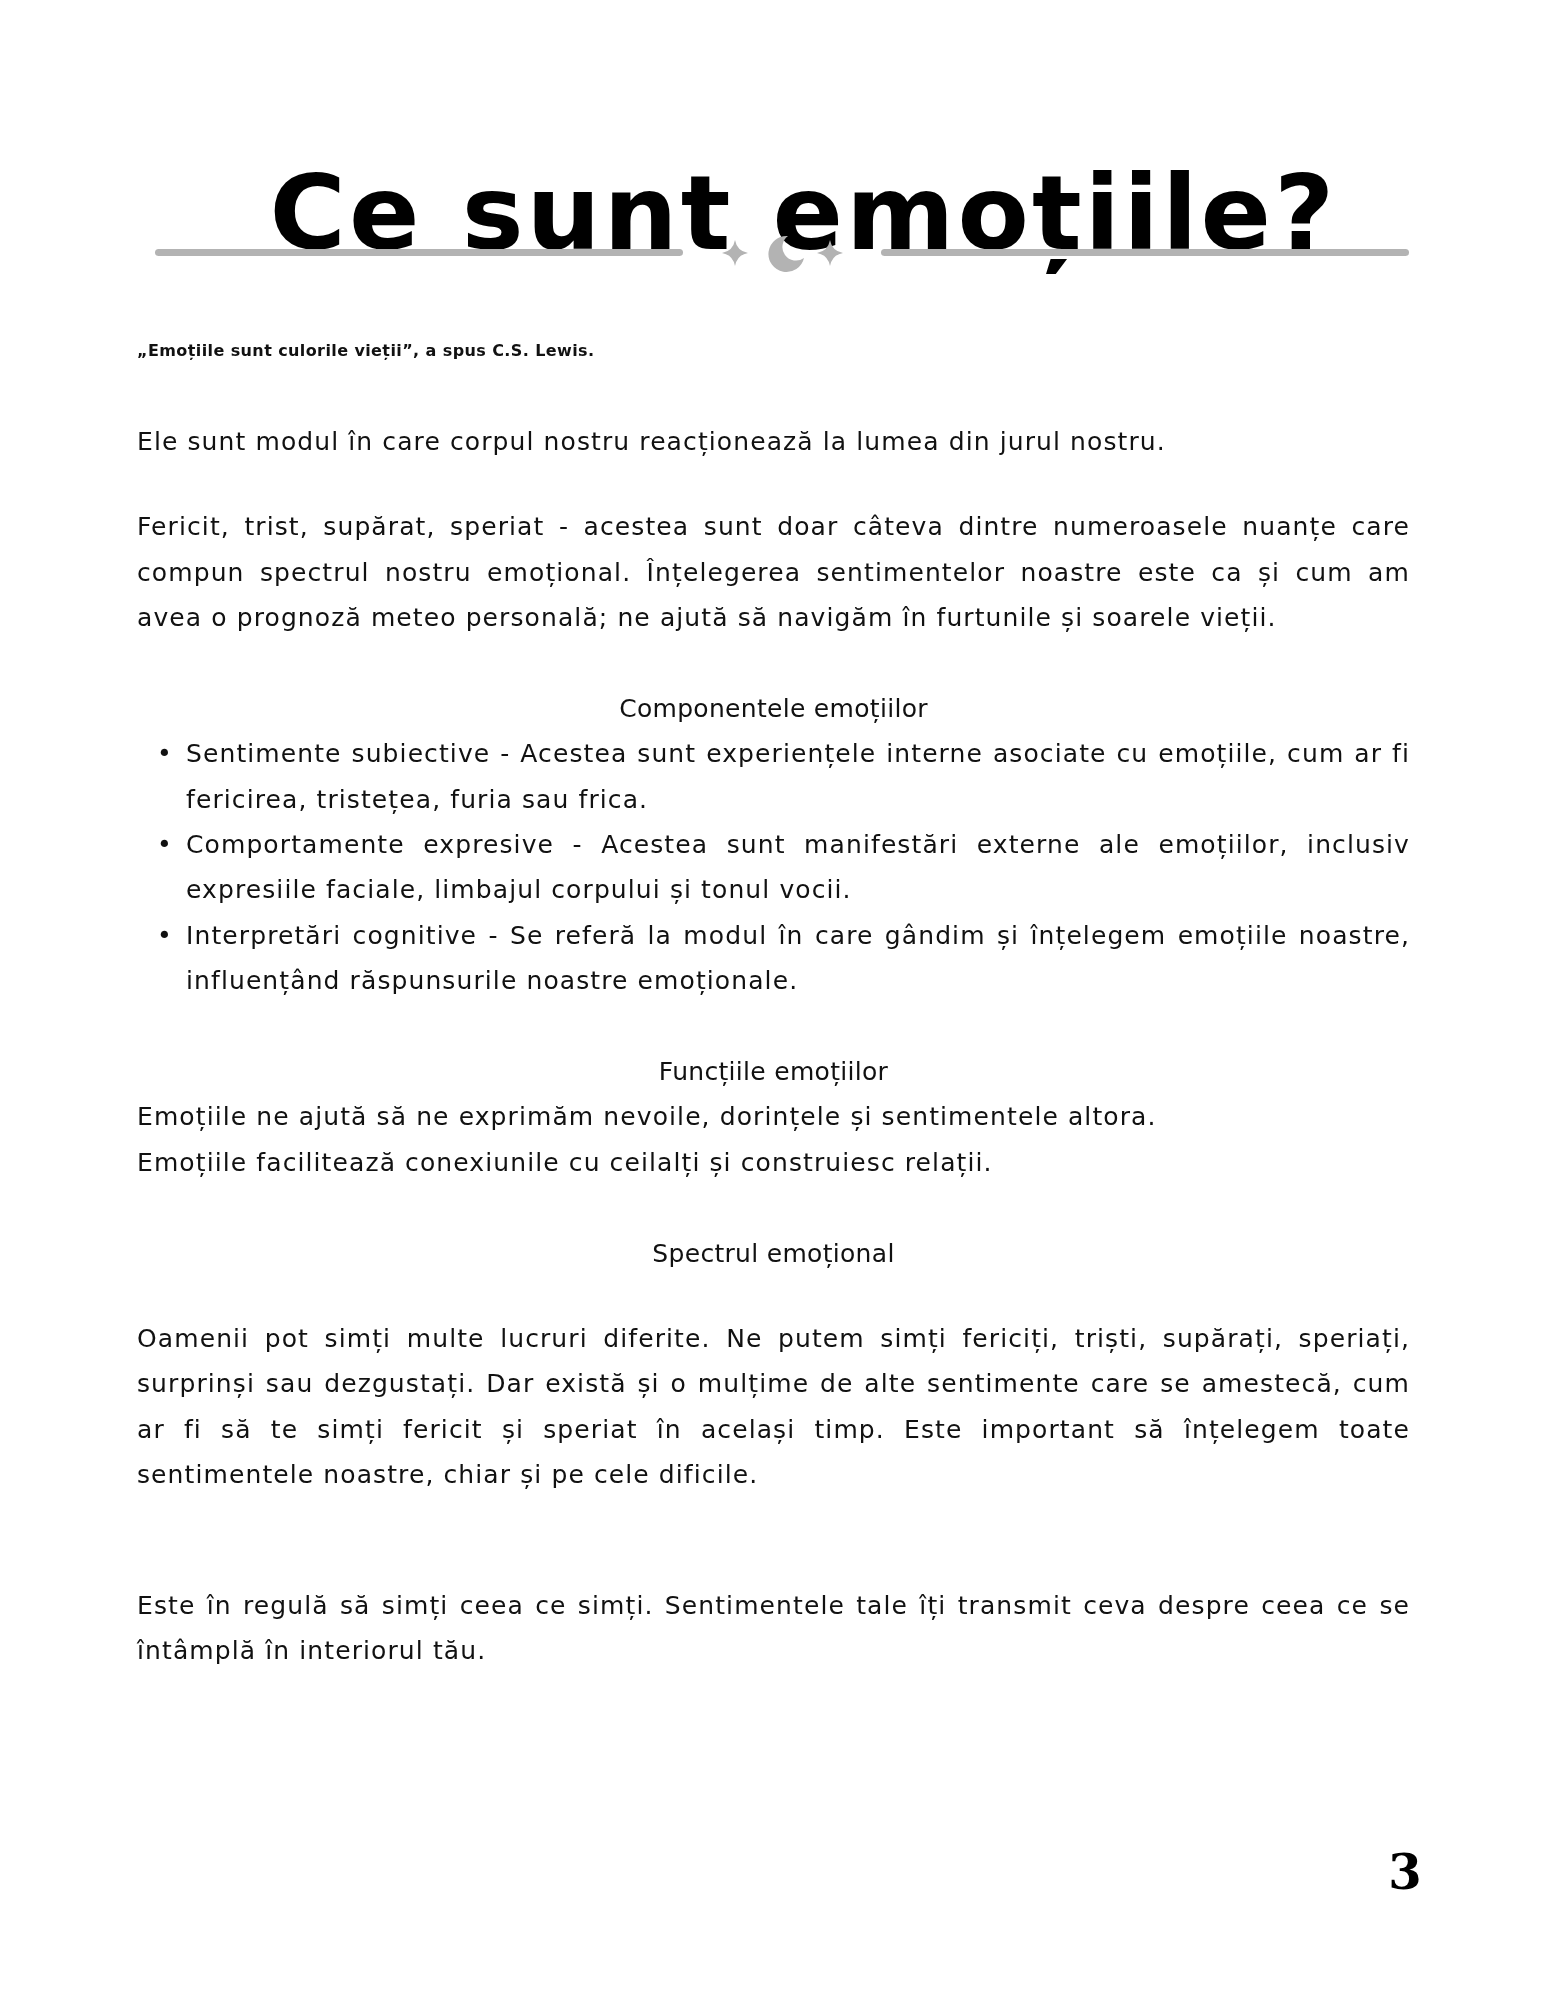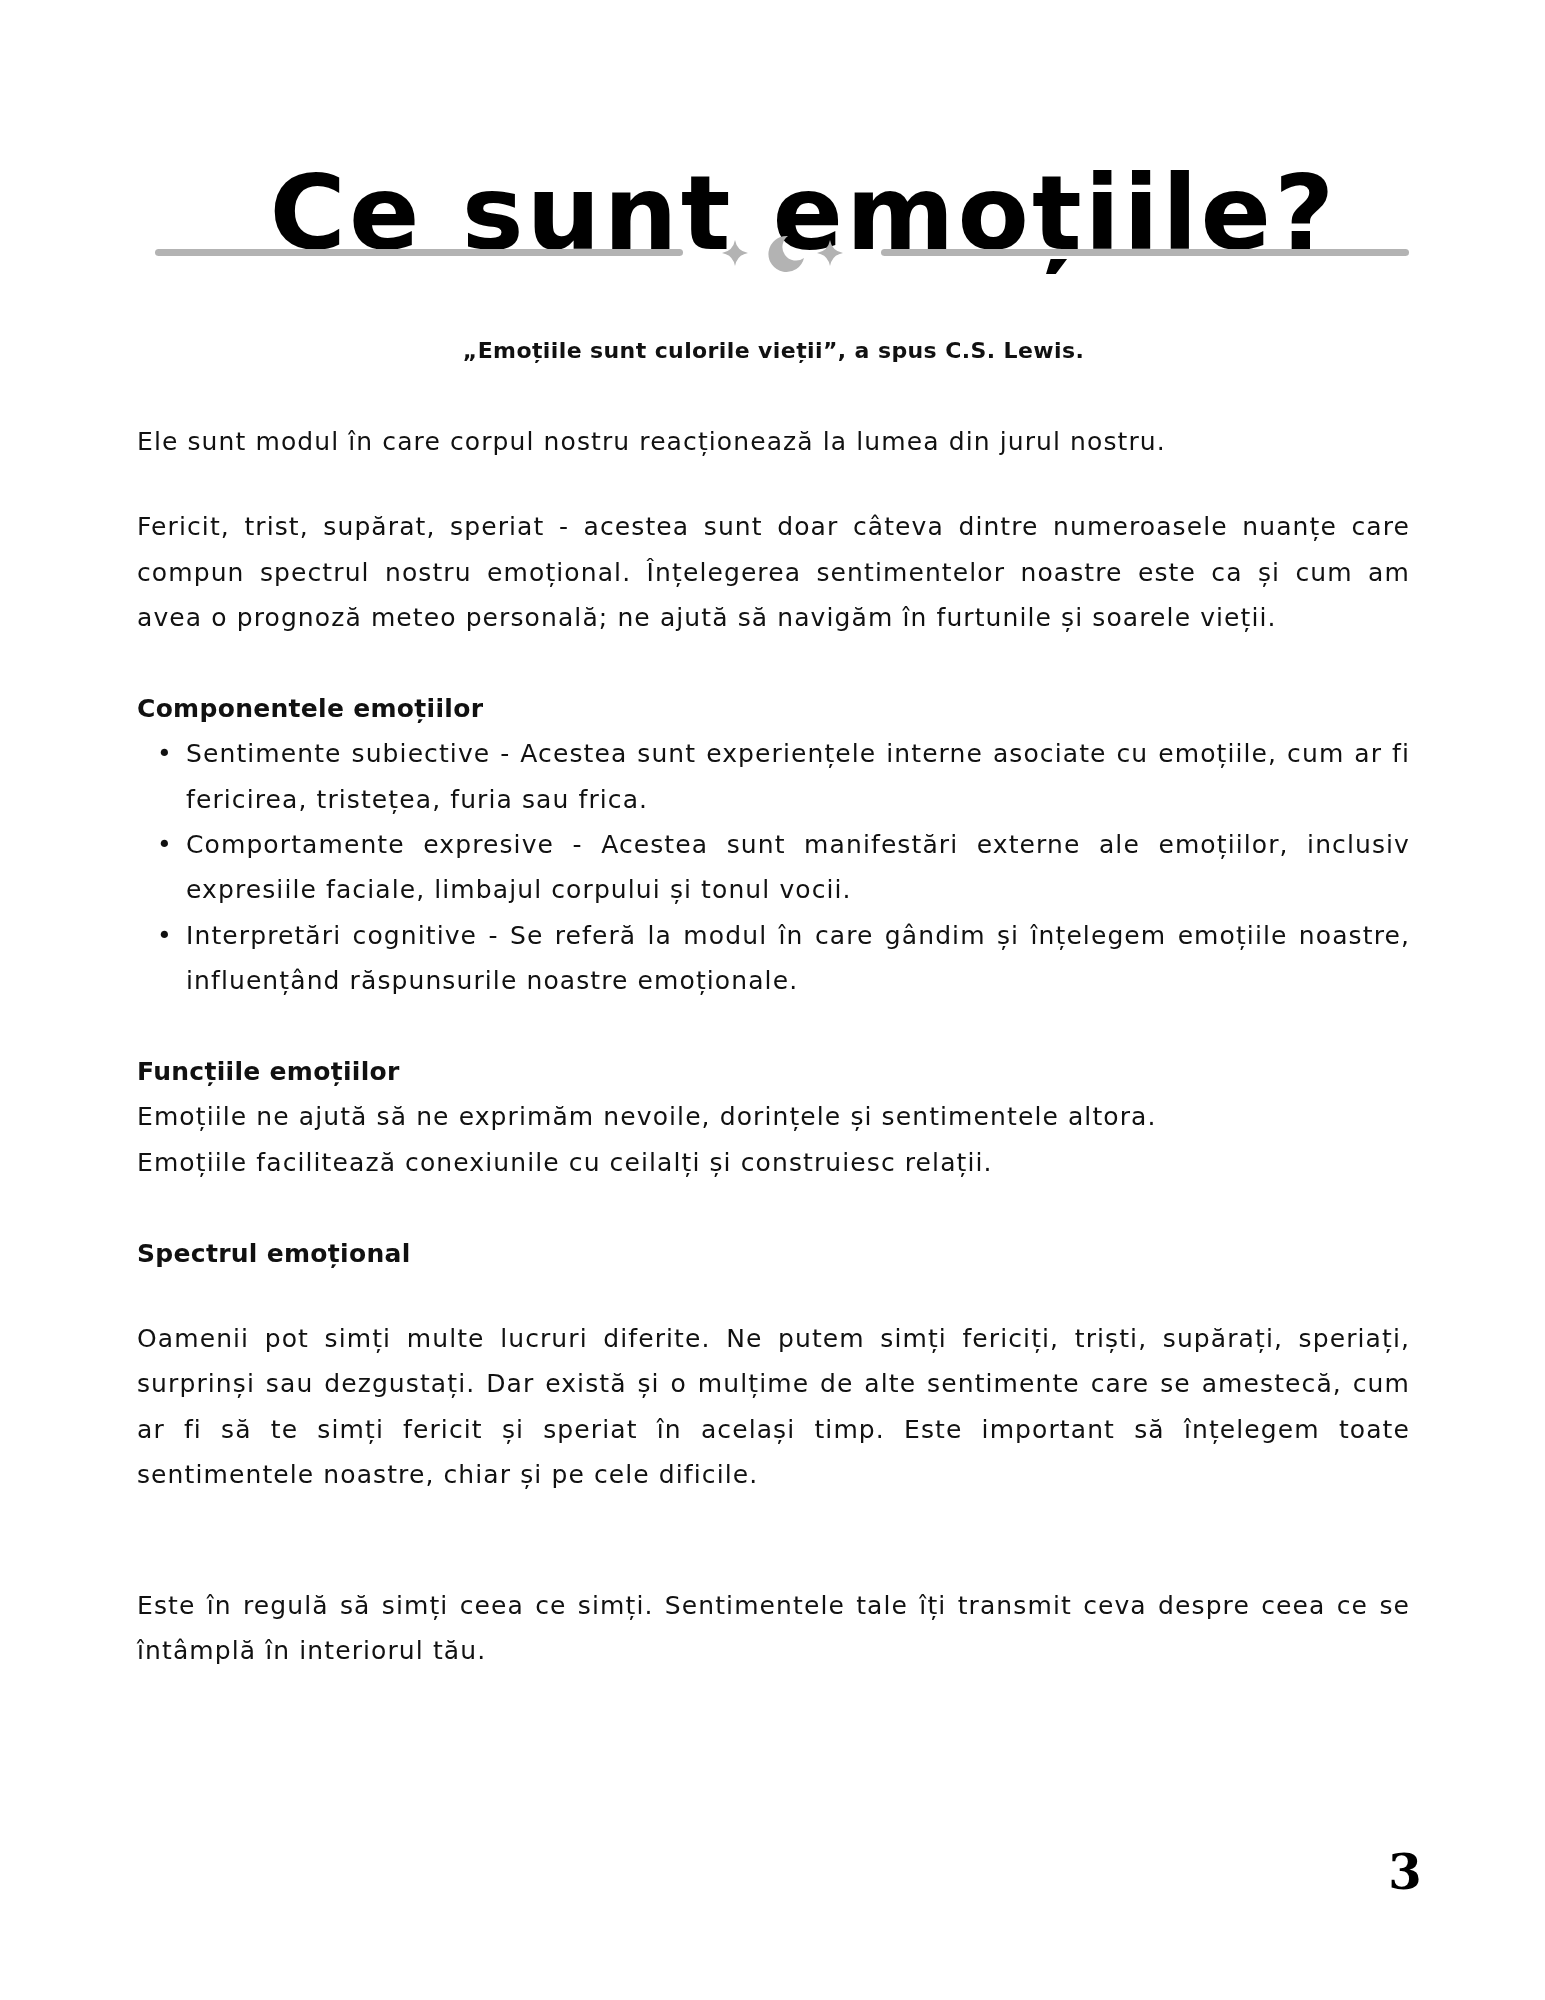--- a/index.html
+++ b/index.html
@@ -13,23 +13,23 @@
     .rule { position: absolute; top: 17px; height: 7px; background: #b3b3b3; border-radius: 4px; }
     .rule.left { left: 155px; width: 528px; }
     .rule.right { left: 881px; width: 528px; }
     .ornament { position: absolute; left: 715px; top: 0; width: 135px; height: 44px; }
     .content {
       position: absolute; left: 137px; top: 328px; width: 1273px;
       font-family: "DejaVu Sans", sans-serif; font-size: 25px; line-height: 45.4px; letter-spacing: 1.1px; color: #111;
     }
     .content p { margin: 0; }
     .content .justify { text-align: justify; text-align-last: left; margin-top: 40px; }
-    .quote { font-weight: bold; font-size: 22px; letter-spacing: 0.4px; margin: 0; text-align: center; }
+    .quote { font-weight: bold; font-size: 16px; letter-spacing: 0.4px; margin: 0; }
     .gap { height: 45.4px; }
-    .heading { font-weight: bold; letter-spacing: 0.3px; }
+    .heading { font-weight: normal; letter-spacing: 0.3px; text-align: center; }
     ul.bullets { margin: 0; padding: 0; list-style: none; }
     ul.bullets li { position: relative; padding-left: 49px; text-align: justify; text-align-last: left; }
     ul.bullets li .dot { position: absolute; left: 20px; top: 0; }
     .page-number {
       position: absolute; left: 1385px; top: 1842px; width: 40px; text-align: center;
       font-family: "DejaVu Serif", serif; font-weight: bold; font-size: 48px; line-height: 60px; color: #000;
     }
   </style>
 </head>
 <body>

